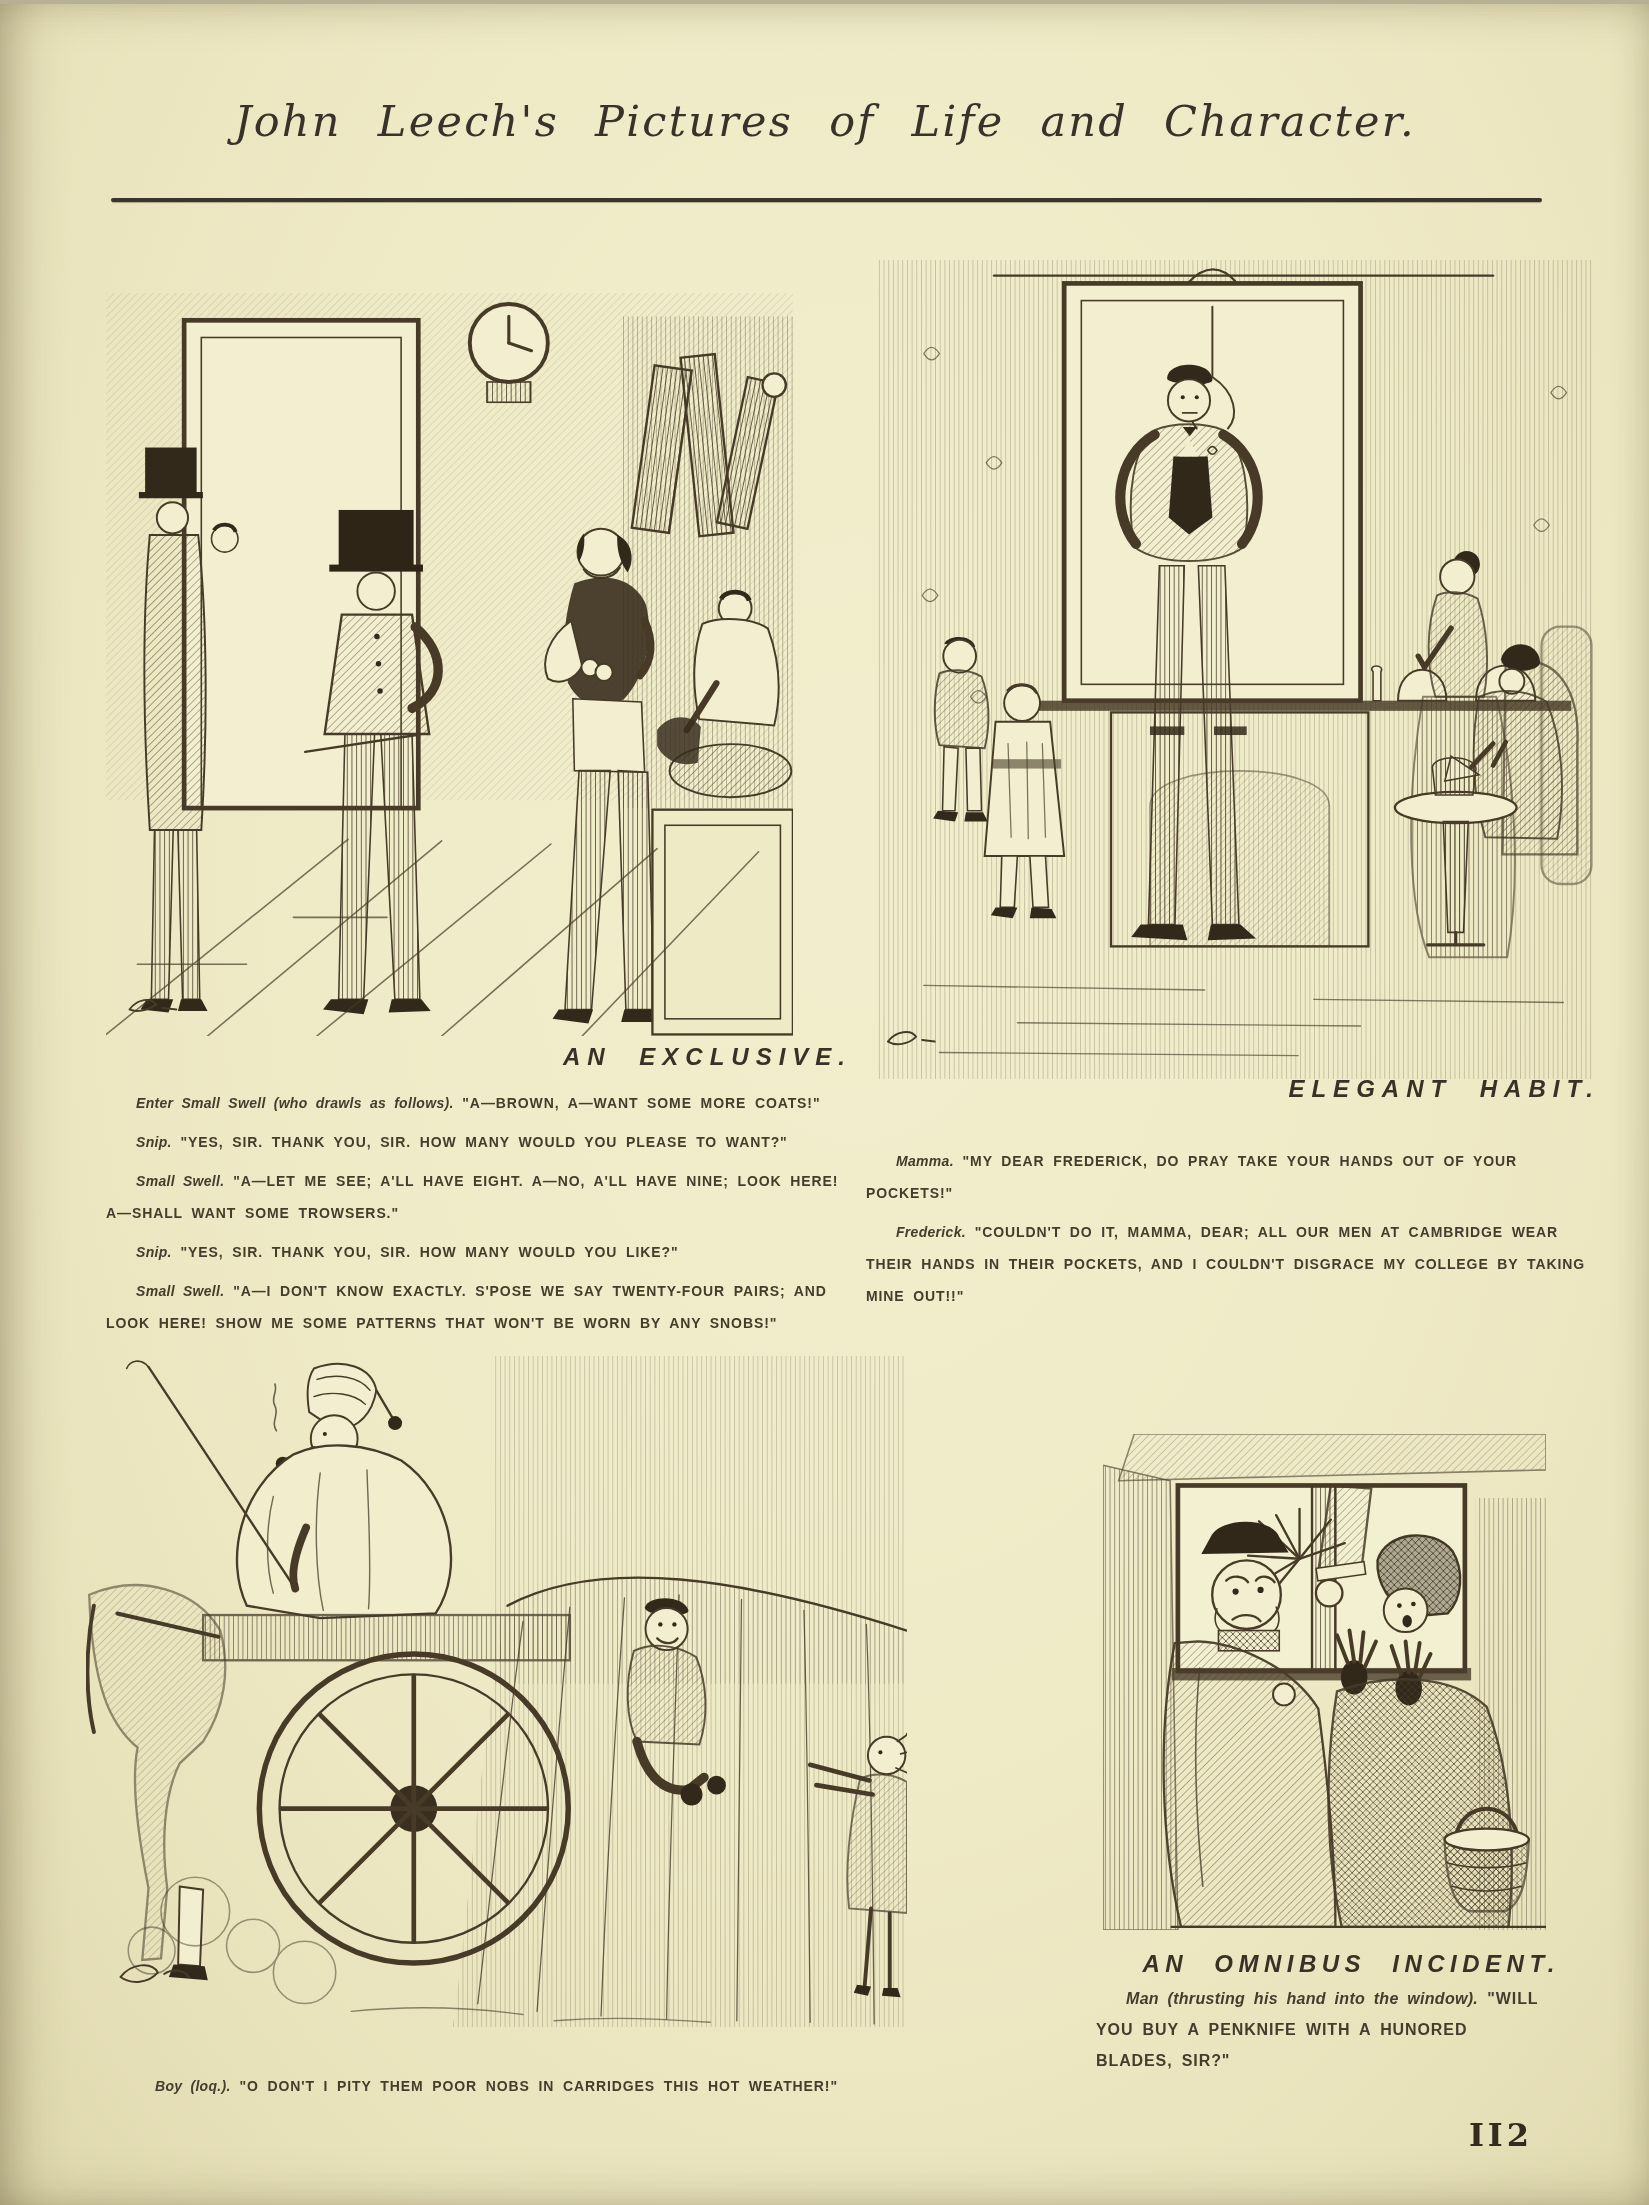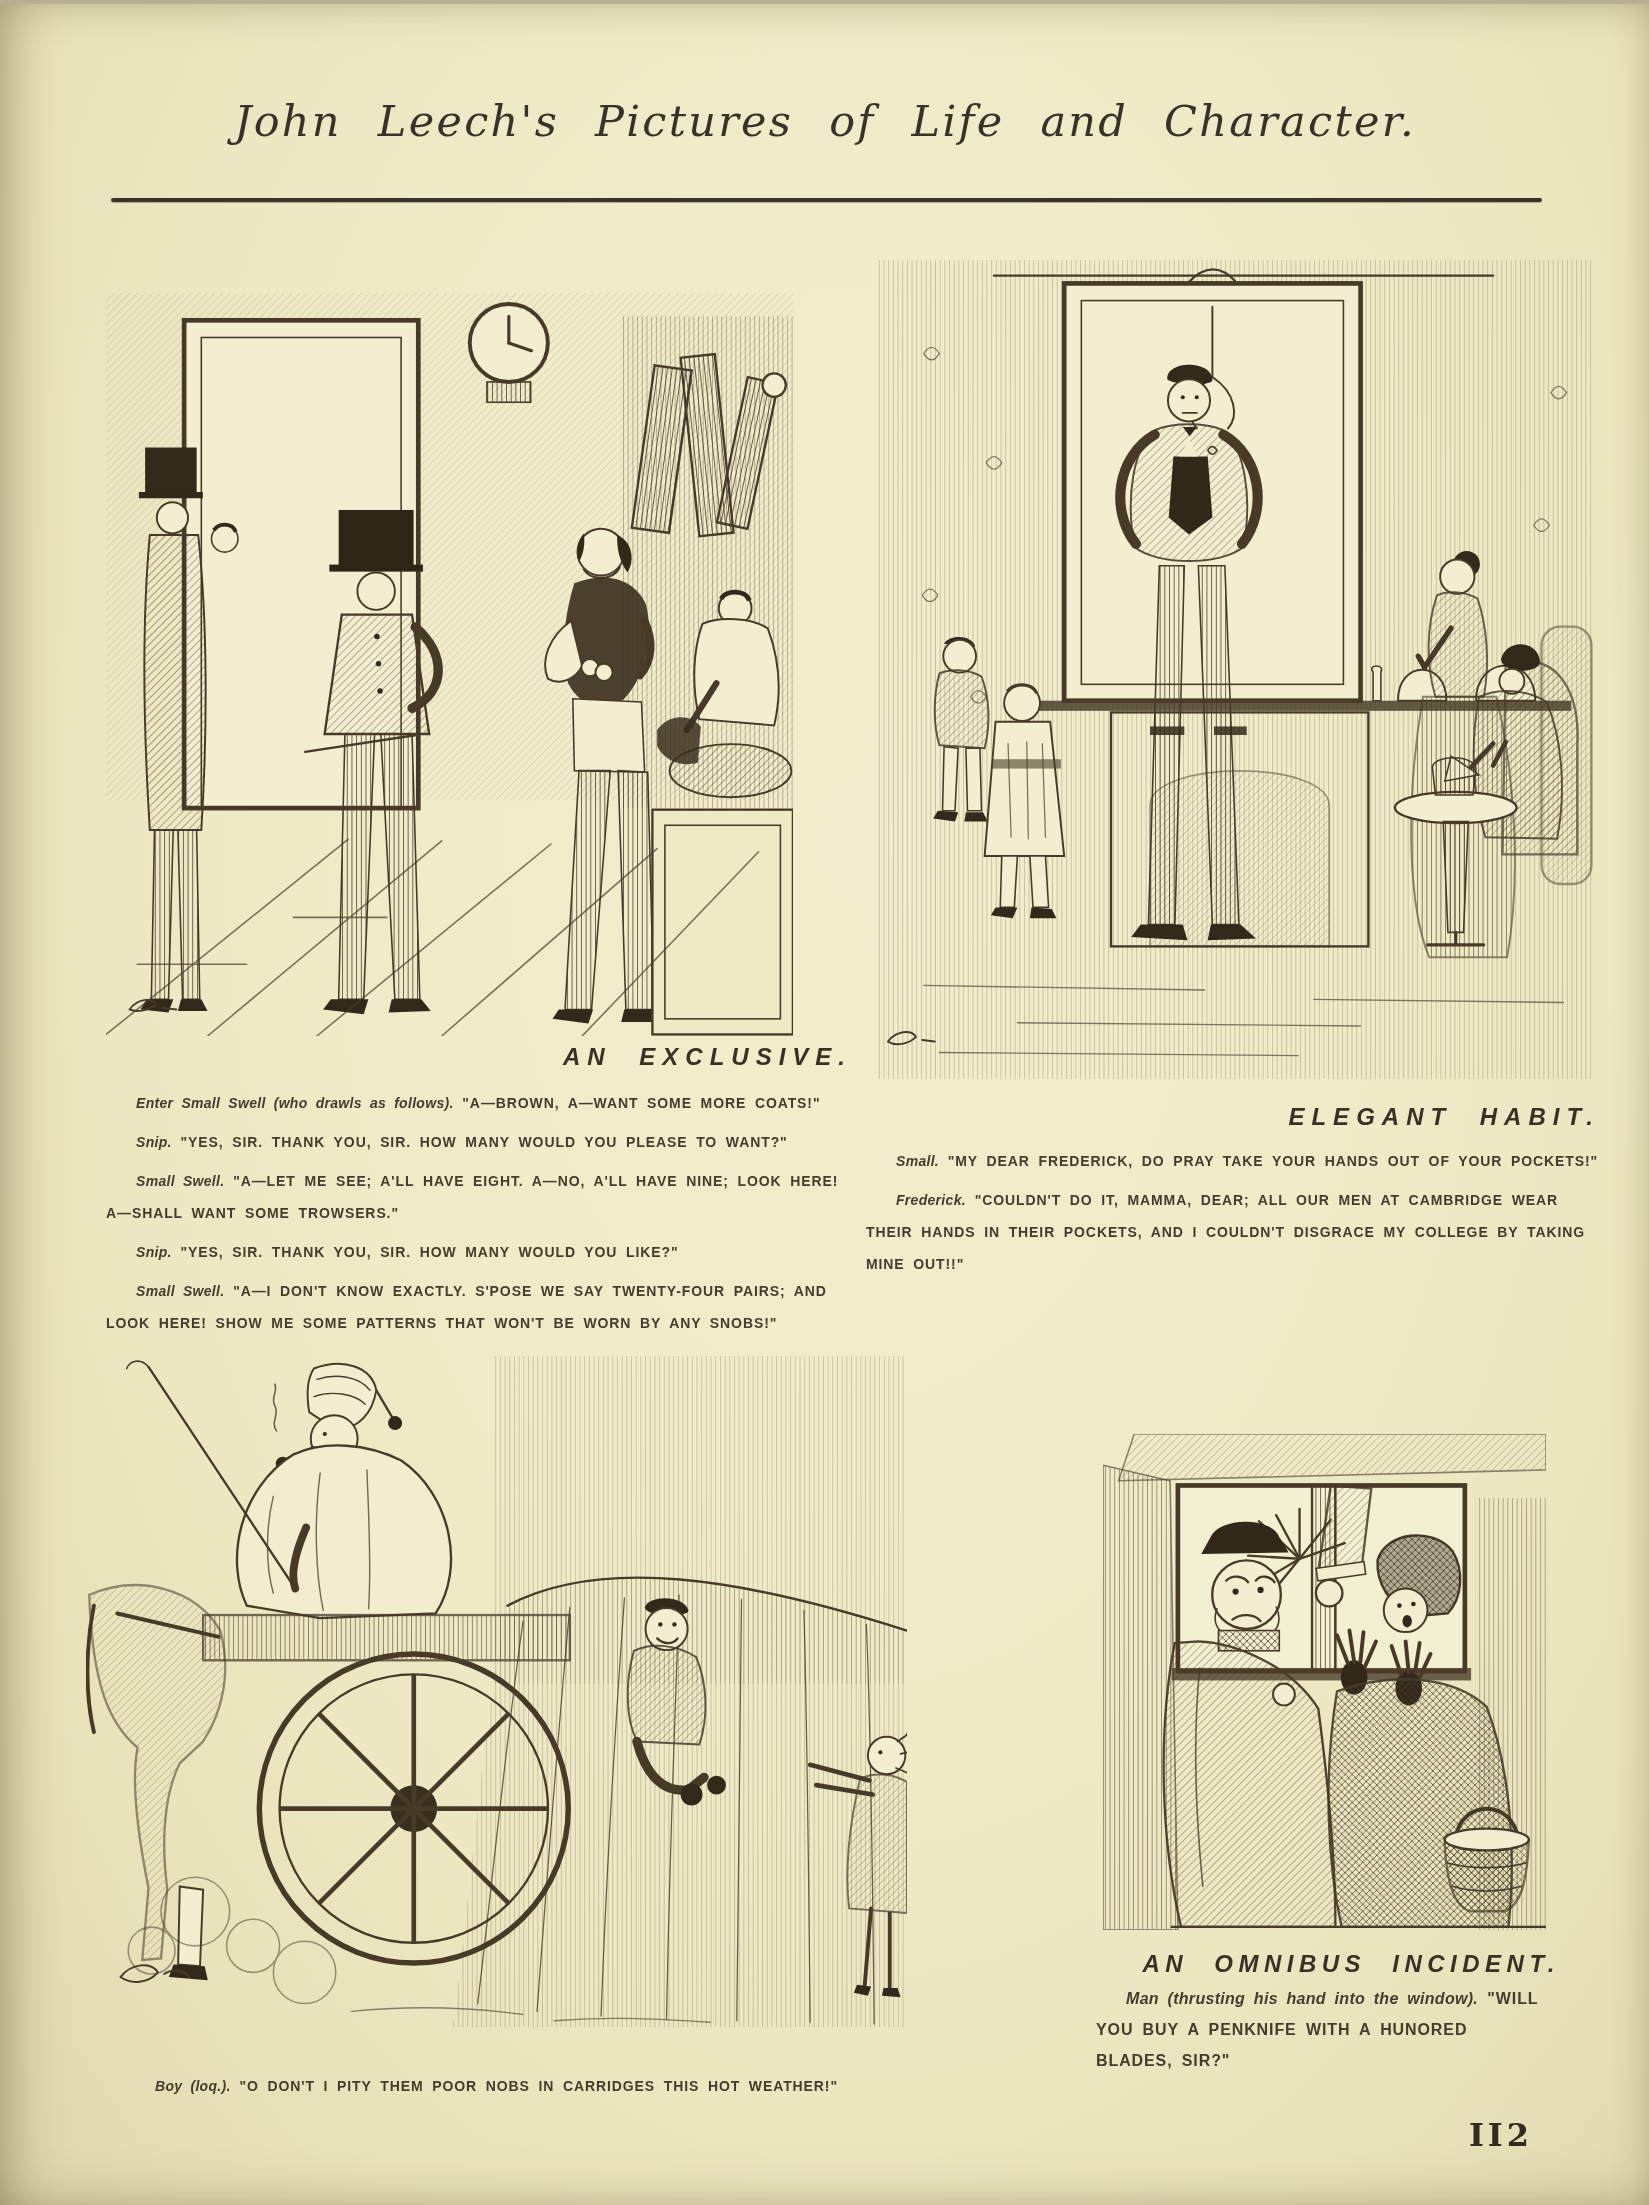--- a/index.html
+++ b/index.html
@@ -286,24 +286,24 @@
       <g class="ln" stroke-width="1.8" opacity="0.65">
         <path d="M60 930 L420 936"></path>
           <path d="M180 978 L620 982"></path>
           <path d="M80 1016 L540 1020"></path>
           <path d="M560 948 L880 952"></path>
       </g>
       <path class="ln" d="M14 1002 C24 988 44 986 50 996 C40 1006 24 1008 14 1002 M58 1000 L74 1002" stroke-width="2.5"></path>
     </svg>
   </div>
 
-  <div class="caption" style="left:866px;top:1099px;width:734px;">ELEGANT HABIT.</div>
+  <div class="caption" style="left:866px;top:1071px;width:734px;">ELEGANT HABIT.</div>
 
   <div class="dialogue" style="left:866px;top:1141px;width:737px;">
-    <p><span class="speaker">Small.</span> <span>"MY DEAR FREDERICK, DO PRAY TAKE YOUR HANDS OUT OF YOUR POCKETS!"</span></p>
+    <p><span class="speaker">Mamma.</span> <span>"MY DEAR FREDERICK, DO PRAY TAKE YOUR HANDS OUT OF YOUR POCKETS!"</span></p>
     <p><span class="speaker">Frederick.</span> <span>"COULDN'T DO IT, MAMMA, DEAR; ALL OUR MEN AT CAMBRIDGE WEAR THEIR HANDS IN THEIR POCKETS, AND I COULDN'T DISGRACE MY COLLEGE BY TAKING MINE OUT!!"</span></p>
   </div>
 
   <div class="engraving" style="left:86px;top:1352px;width:821px;height:671px;" aria-label="A loaded hay cart: the carter in a nightcap smokes his pipe atop the load holding his whip, a grinning boy rides the hay beside the great wheel, and a little girl reaches up from the road">
     <svg viewBox="0 0 1052 860">
       <defs>
         <pattern id="h3" patternUnits="userSpaceOnUse" width="7" height="7" patternTransform="rotate(45)">
           <line x1="0" y1="0" x2="0" y2="7" stroke="#4a3e2a" stroke-width="1"></line>
         </pattern>
         <pattern id="v3" patternUnits="userSpaceOnUse" width="6" height="6">

